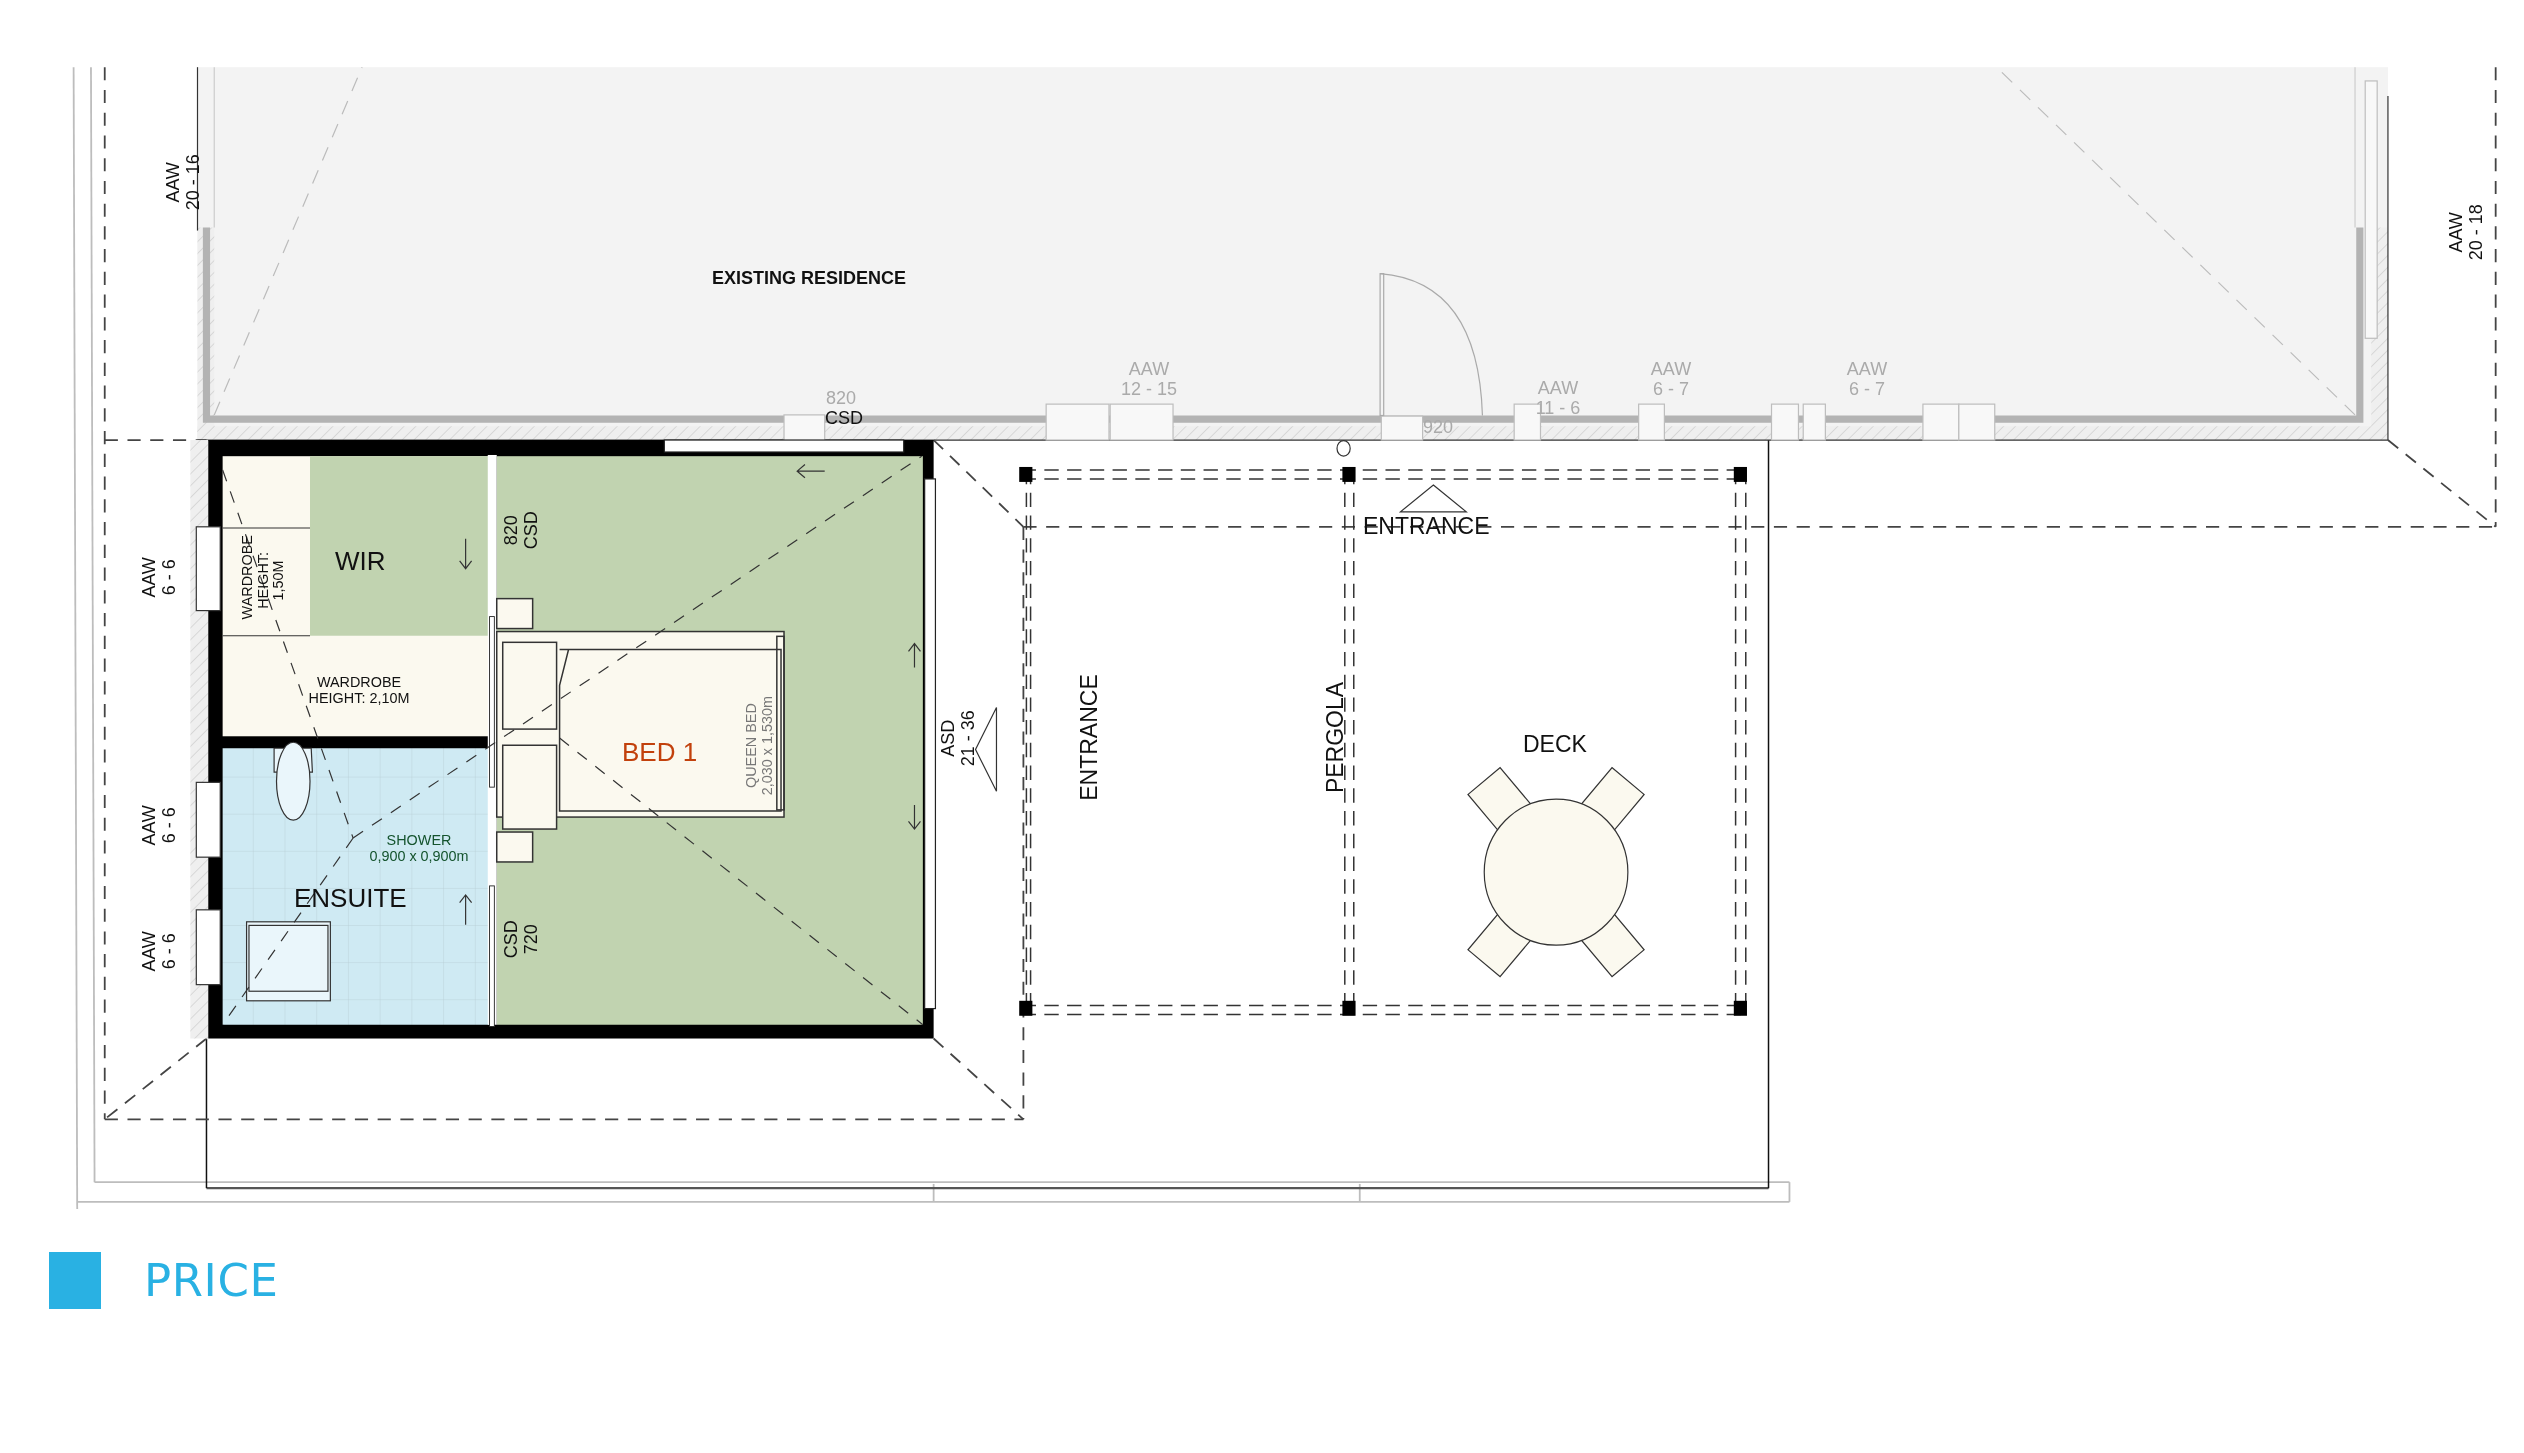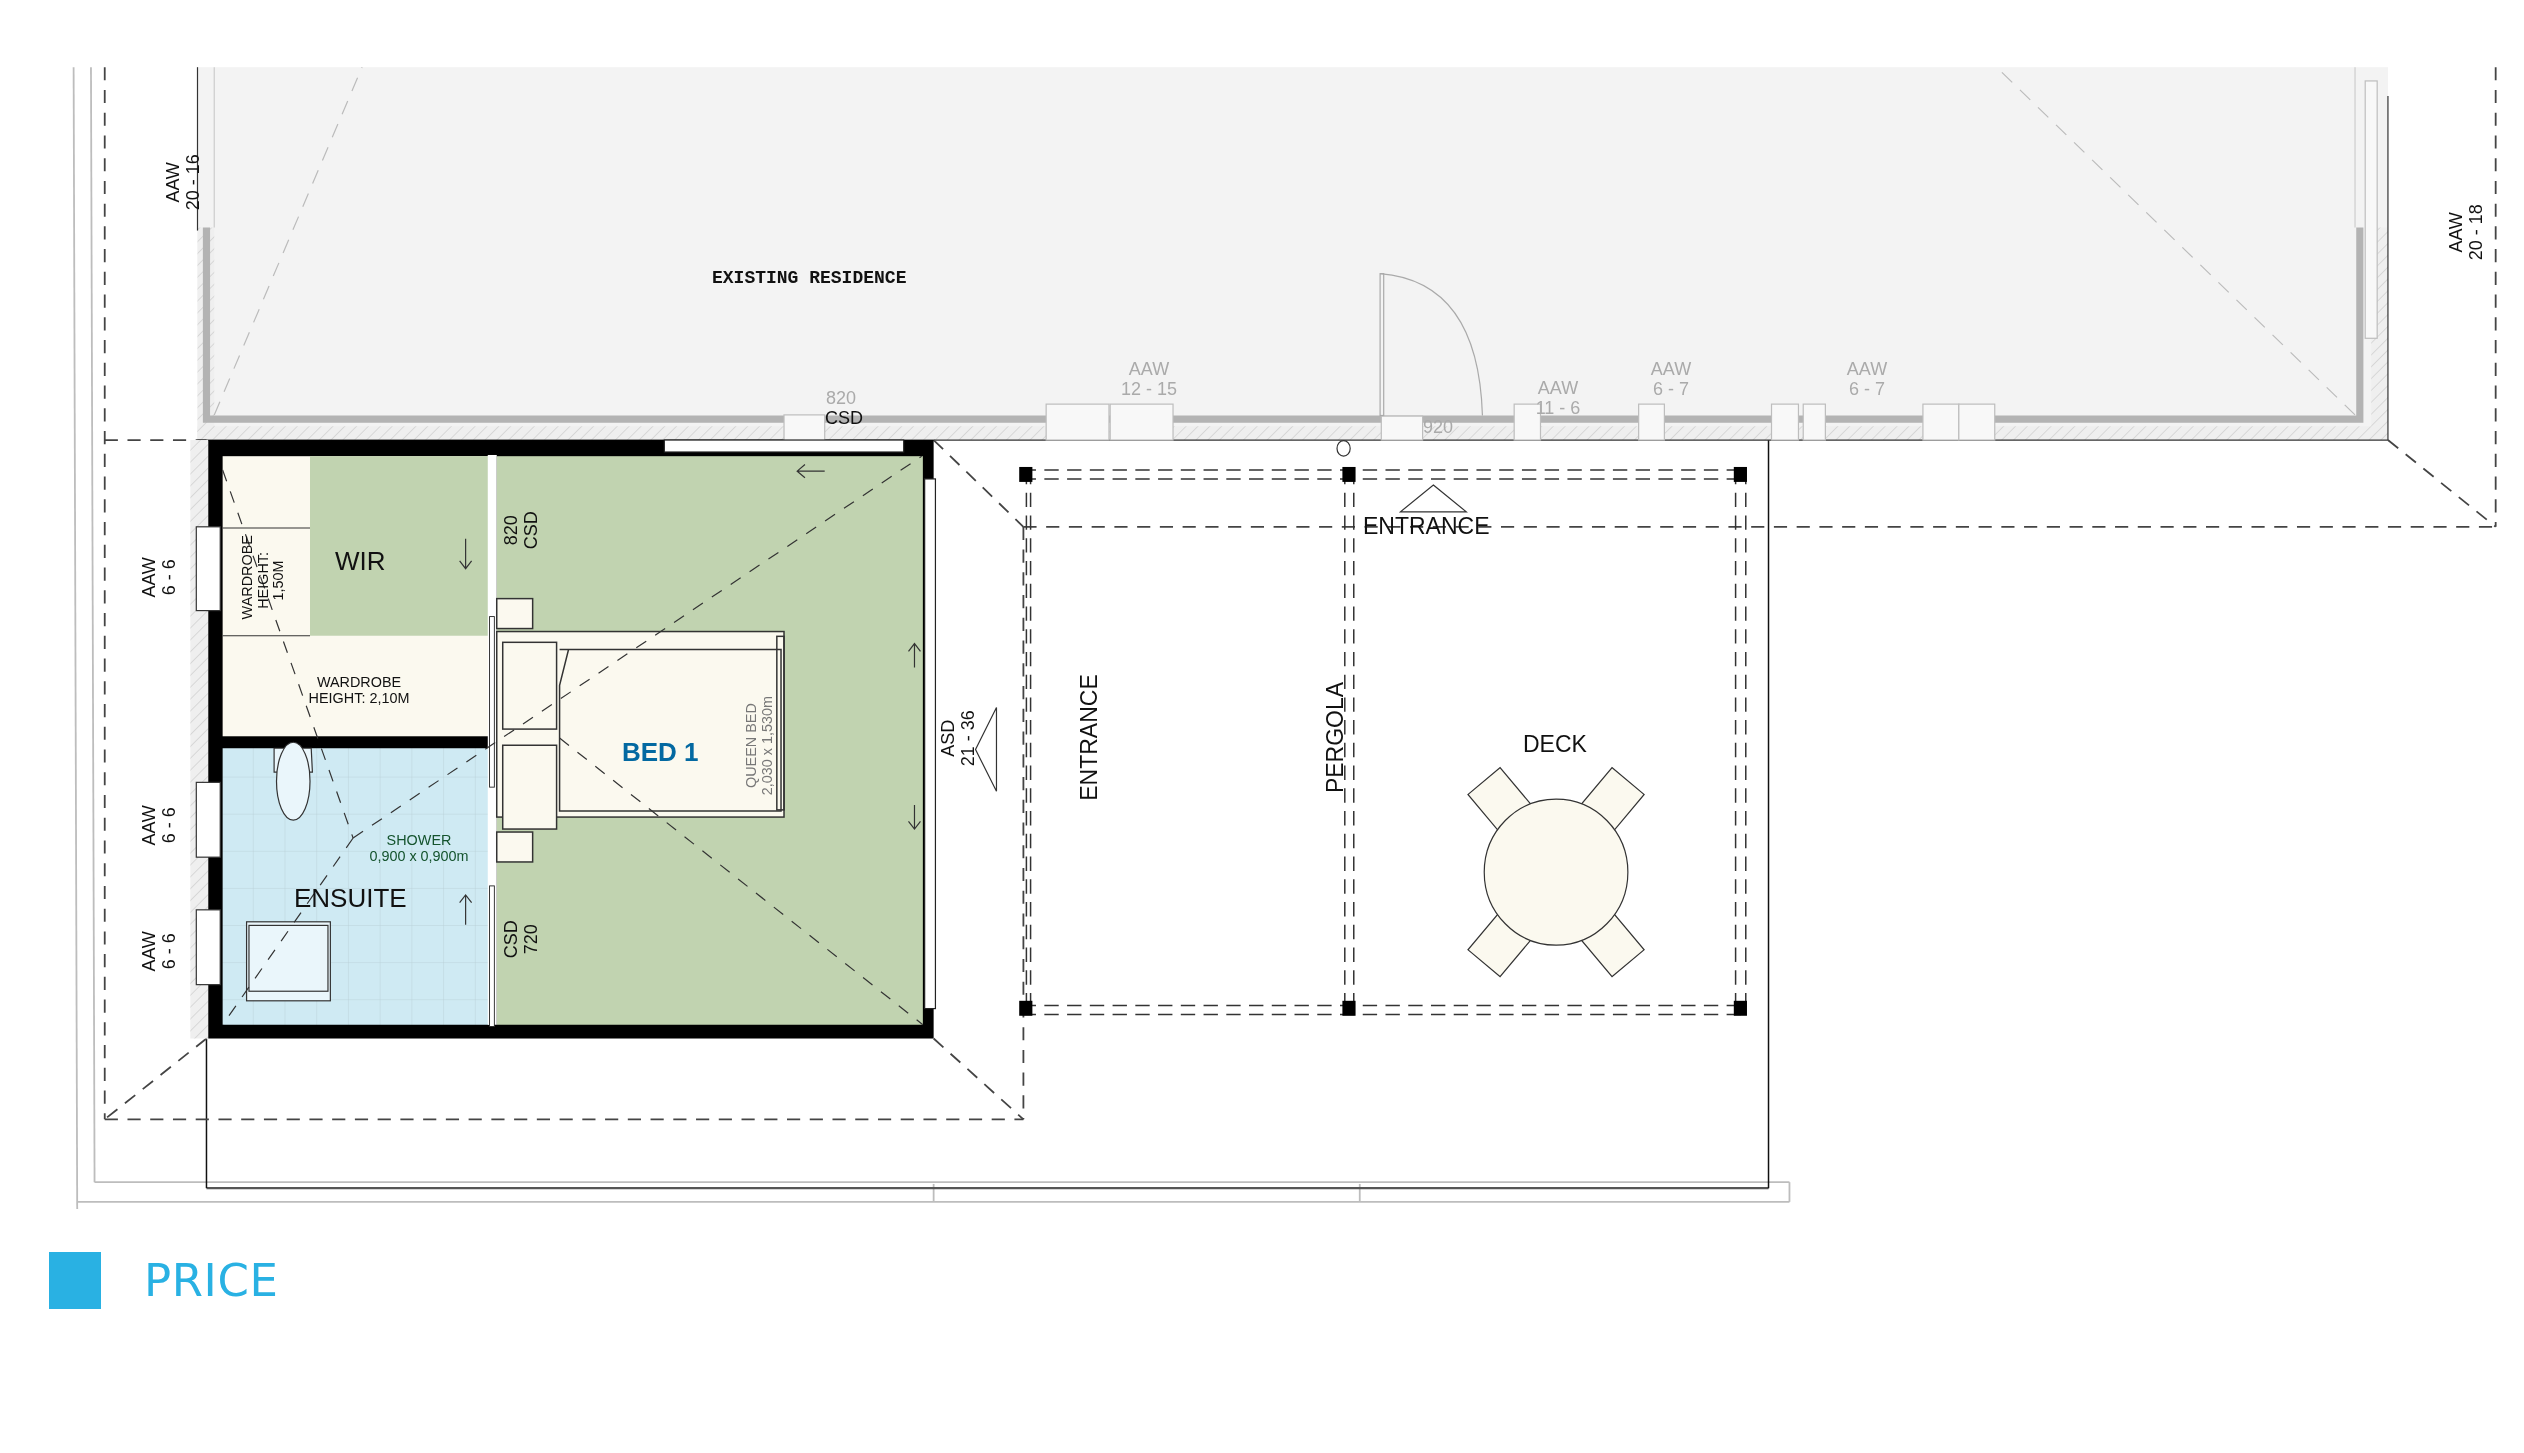--- a/index.html
+++ b/index.html
@@ -179,21 +179,21 @@
 
   <g stroke="#333" stroke-width="2" fill="none">
     <path d="M1378 787 H1332 M1345 776 L1332 787 L1345 798"></path>
     <path d="M778 900 V950 M768 937 L778 950 L788 937"></path>
     <path d="M778 1545 V1495 M768 1508 L778 1495 L788 1508"></path>
     <path d="M1528 1115 V1075 M1518 1088 L1528 1075 L1538 1088"></path>
     <path d="M1528 1345 V1385 M1518 1372 L1528 1385 L1538 1372"></path>
   </g>
 </svg>
 
-<div class="abs" style="left:712px;top:268px;font-size:18px;font-weight:bold;color:#111;font-family:Liberation Mono, monospace;">EXISTING RESIDENCE</div>
+<div class="abs" style="left:712px;top:268px;font-size:18px;font-weight:bold;color:#111;">EXISTING RESIDENCE</div>
 
 <div class="abs" style="left:1113px;top:359px;font-size:18px;color:#aaa;text-align:center;width:72px;line-height:20.3px">
     <div>AAW</div>
     <div>12 - 15</div>
   </div>
 <div class="abs" style="left:1525px;top:378px;font-size:18px;color:#aaa;text-align:center;width:66px;line-height:20.3px">
     <div>AAW</div>
     <div>11 - 6</div>
   </div>
 <div class="abs" style="left:1641px;top:359px;font-size:18px;color:#aaa;text-align:center;width:60px;line-height:20.3px">
@@ -236,21 +236,21 @@
 <div class="abs" style="left:497px;top:919px;transform:rotate(-90deg);transform-origin:center;font-size:18px;color:#111;text-align:center;line-height:20.3px;width:48px">
     <div>CSD</div>
     <div>720</div>
   </div>
 <div class="abs" style="left:925px;top:718px;transform:rotate(-90deg);transform-origin:center;font-size:18px;color:#111;text-align:center;line-height:20.3px;width:66px">
     <div>ASD</div>
     <div>21 - 36</div>
   </div>
 
 <div class="abs" style="left:335px;top:546px;font-size:26px;color:#111;">WIR</div>
-<div class="abs" style="left:622px;top:737px;font-size:26px;color:#0369a1;font-weight:bold;">BED 1</div>
+<div class="abs" style="left:622px;top:737px;font-size:26px;color:#c2410c;">BED 1</div>
 <div class="abs" style="left:294px;top:883px;font-size:26px;color:#111;">ENSUITE</div>
 <div class="abs" style="left:1523px;top:731px;font-size:23px;color:#111;">DECK</div>
 
 <div class="abs" style="left:224px;top:557px;transform:rotate(-90deg);transform-origin:center;font-size:14.4px;color:#111;text-align:center;line-height:15.6px;width:78px">
     <div>WARDROBE</div>
     <div>HEIGHT: 1,50M</div>
   </div>
 <div class="abs" style="left:299px;top:675px;font-size:14.4px;color:#111;text-align:center;line-height:15.6px;width:120px">
     <div>WARDROBE</div>
     <div>HEIGHT: 2,10M</div>

